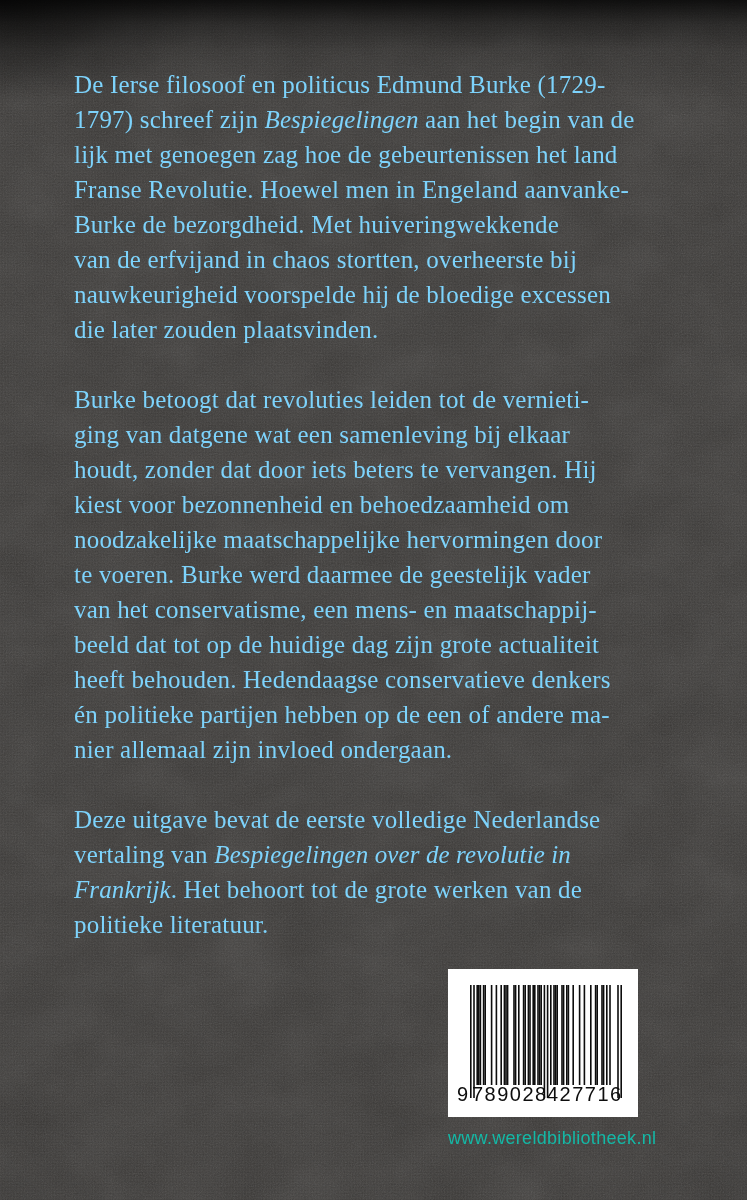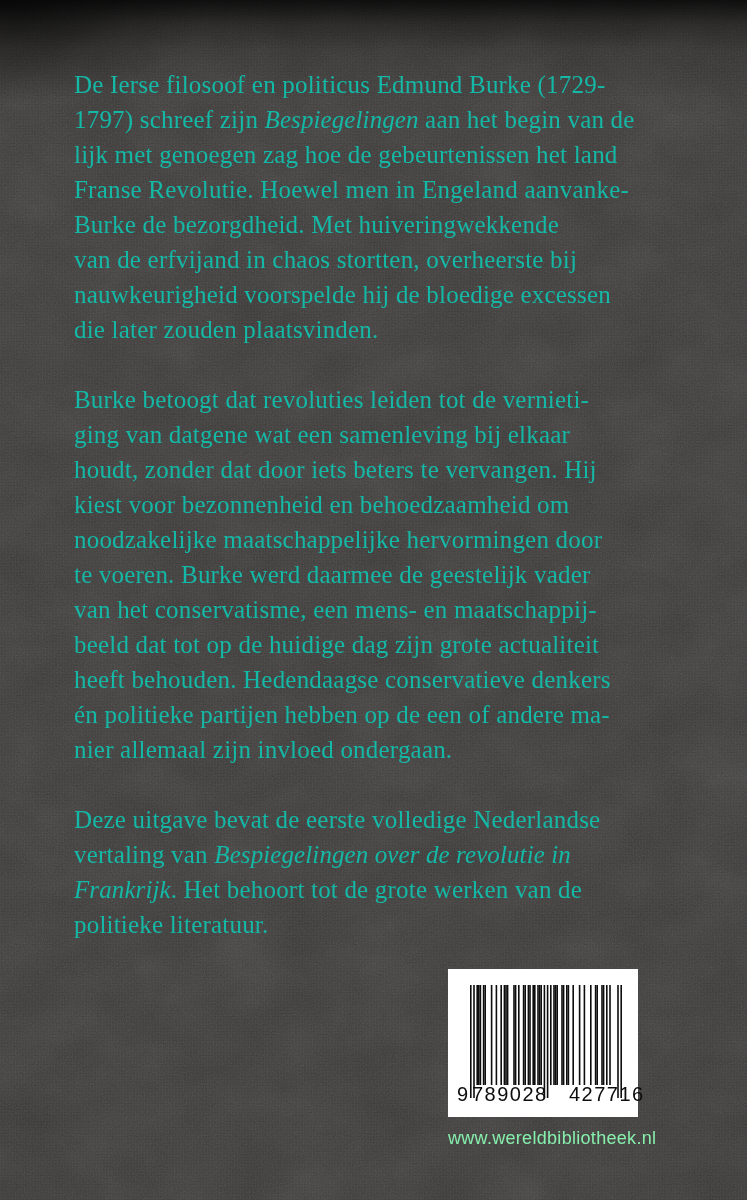--- a/index.html
+++ b/index.html
@@ -28,21 +28,21 @@
     background:
       radial-gradient(300px 150px at 0% 0%, rgba(0,0,0,0.55), rgba(0,0,0,0) 70%),
       linear-gradient(180deg, rgba(5,5,5,0.85) 0px, rgba(10,10,10,0.45) 24px, rgba(15,15,15,0.18) 50px, rgba(0,0,0,0) 100px);
   }
   .vignette {
     position: absolute; inset: 0; z-index: 3; pointer-events: none;
     background: radial-gradient(130% 105% at 50% 45%, rgba(0,0,0,0) 55%, rgba(0,0,0,0.22) 100%);
   }
   .text-block {
     position: absolute; left: 74px; top: 67px; z-index: 4;
-    color: #14b8a6;
+    color: #7dd3fc;
     font-size: 25px;
     letter-spacing: 0.2px;
   }
   .para { margin: 0 0 35px 0; }
   .para:last-child { margin-bottom: 0; }
   .line { height: 35px; line-height: 35px; white-space: nowrap; }
   .line em { letter-spacing: 0.1px; }
   .barcode-box {
     position: absolute; left: 448px; top: 969px; z-index: 4;
     width: 190px; height: 148px;
@@ -51,24 +51,24 @@
   .barcode-box svg { position: absolute; left: 0; top: 0; }
   .bc-digit {
     position: absolute; top: 114px;
     color: #0d0d0d;
     font-family: "Liberation Sans", sans-serif;
     font-size: 20px; line-height: 22px;
     background: transparent;
   }
   .bc-lead { left: 2px; width: 18px; text-align: right; letter-spacing: 0; }
   .bc-g1 { left: 24px; width: 72px; text-align: center; letter-spacing: 1.5px; }
-  .bc-g2 { left: 99px; width: 55px; text-align: center; letter-spacing: 1.5px; padding-left: 22px; }
+  .bc-g2 { left: 99px; width: 55px; text-align: center; letter-spacing: 1.5px; }
   .website {
     position: absolute; left: 448px; top: 1127px; z-index: 4;
-    color: #86efac;
+    color: #14b8a6;
     font-family: "Liberation Sans", sans-serif;
     font-size: 18px; line-height: 22px;
     letter-spacing: 0.3px;
     white-space: nowrap;
   }
 </style>
 </head>
 <body>
 
 <div class="cover">

